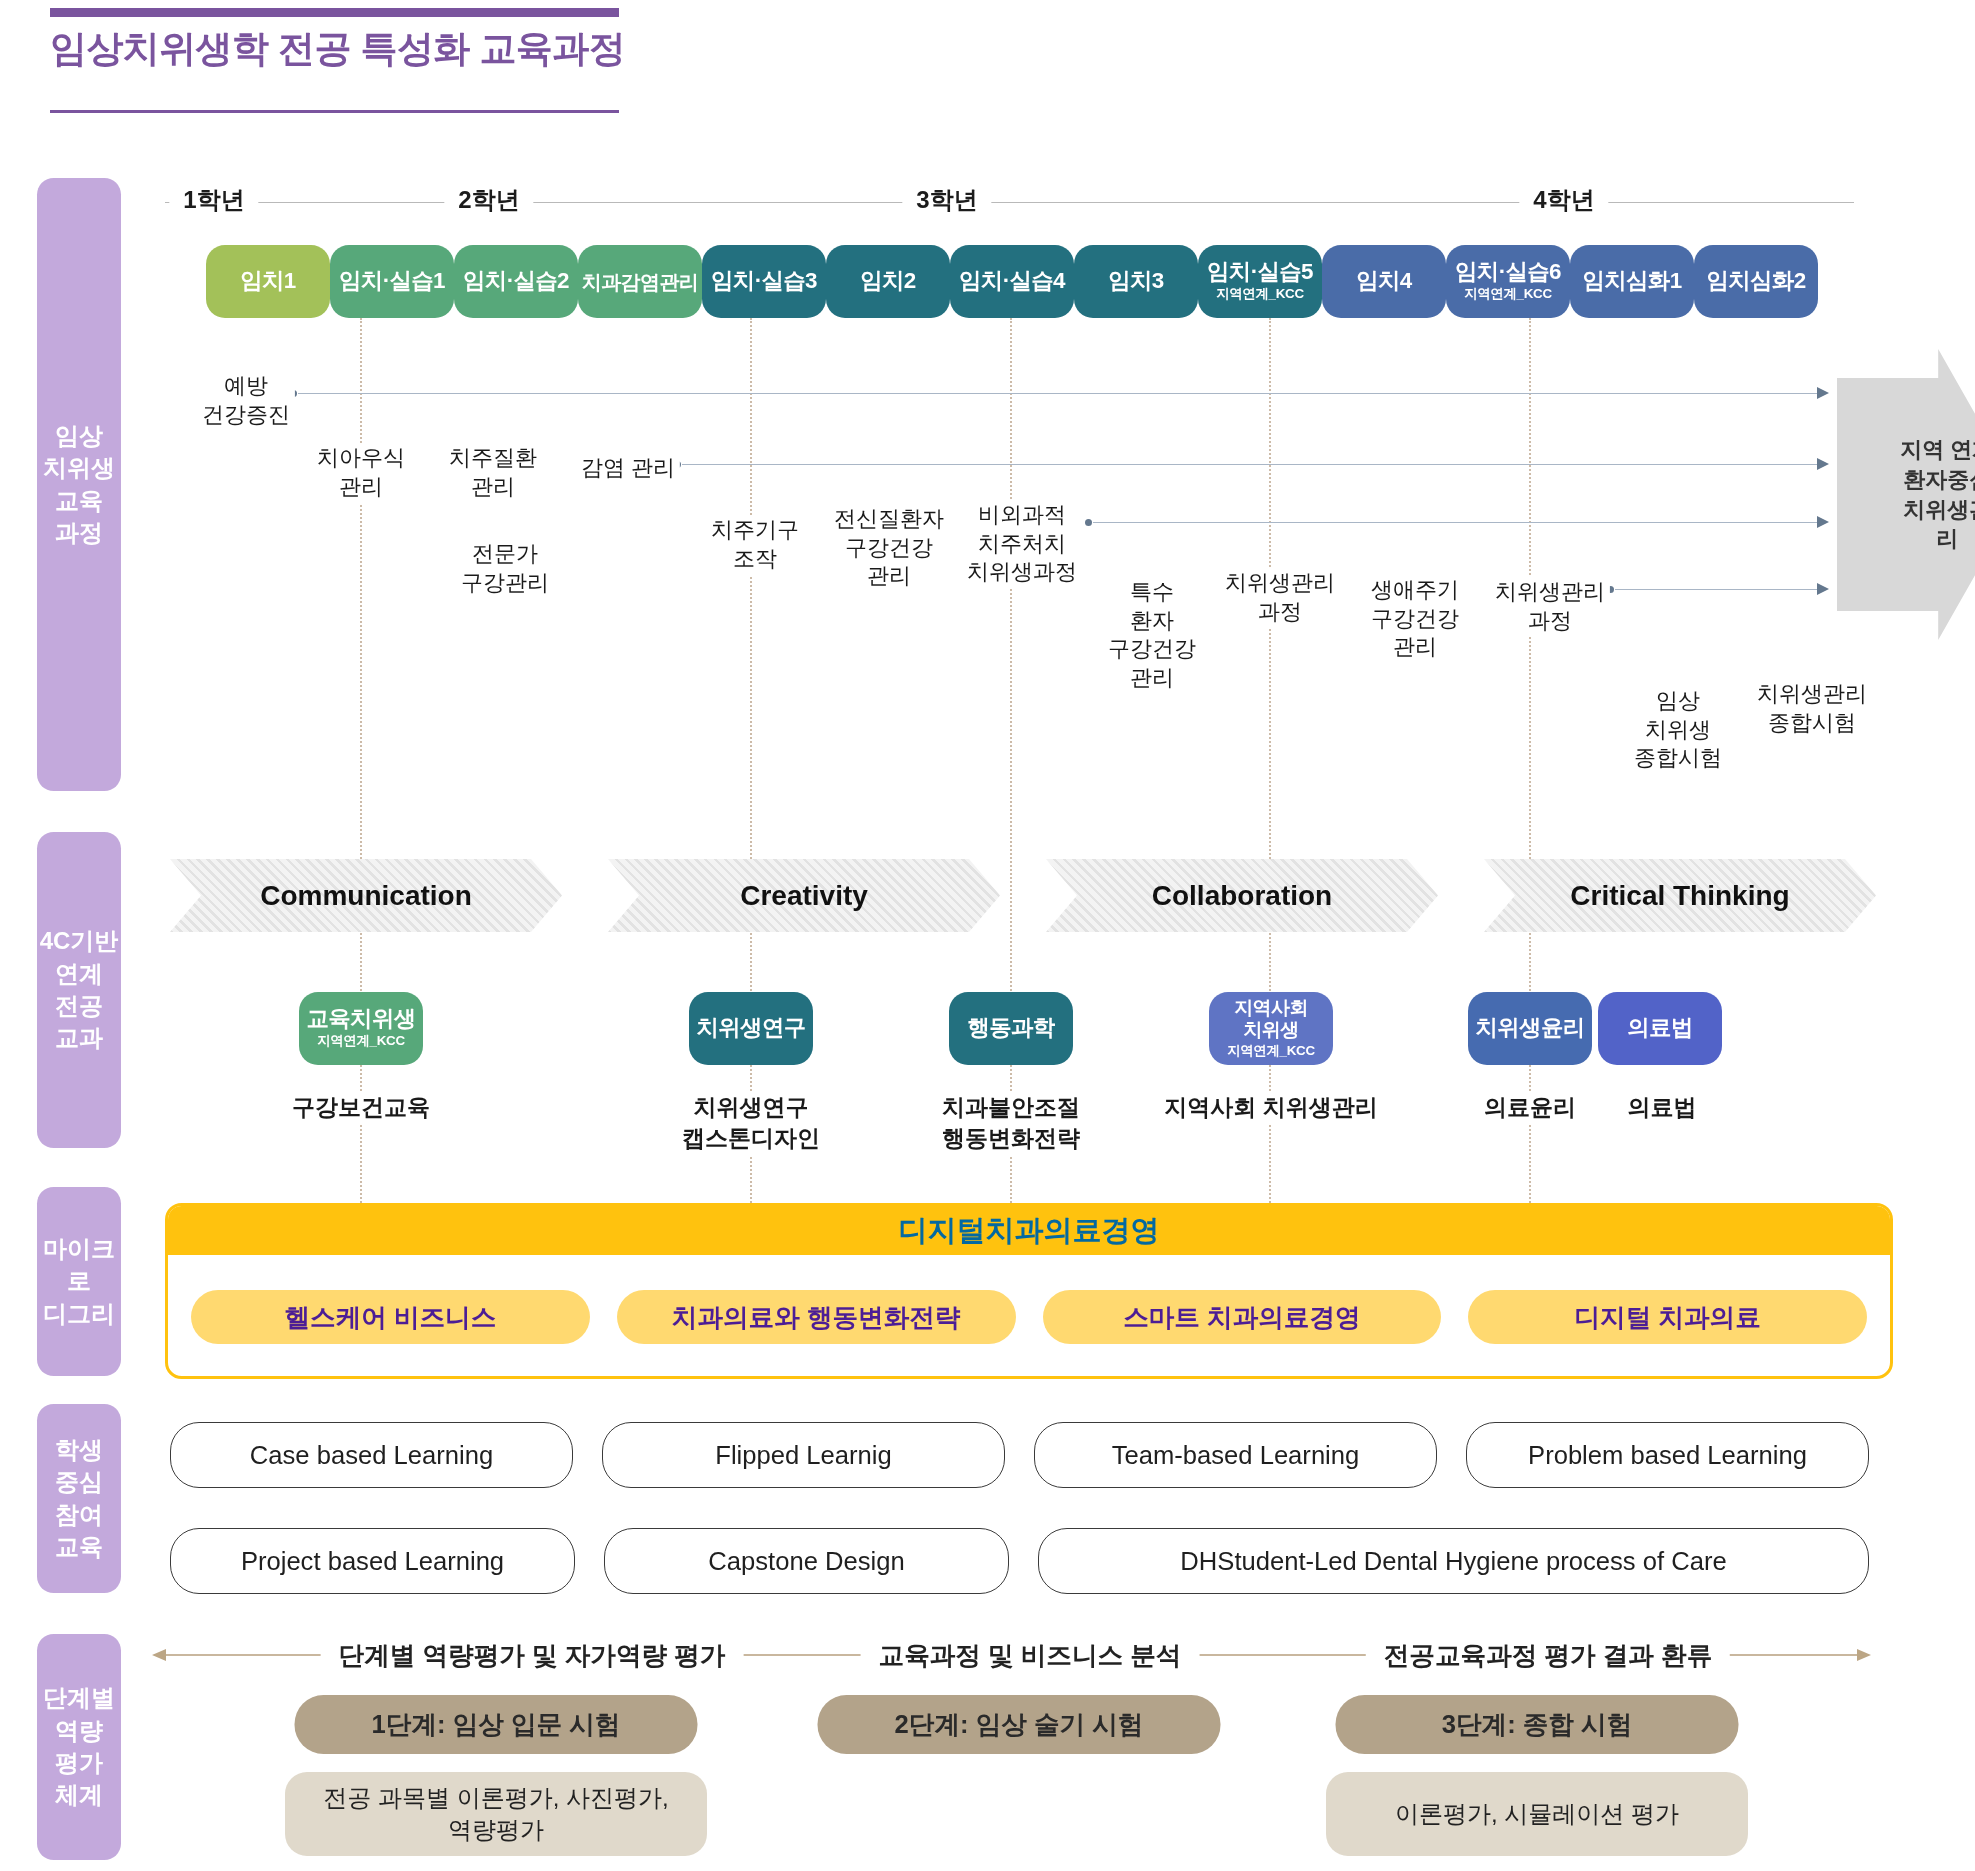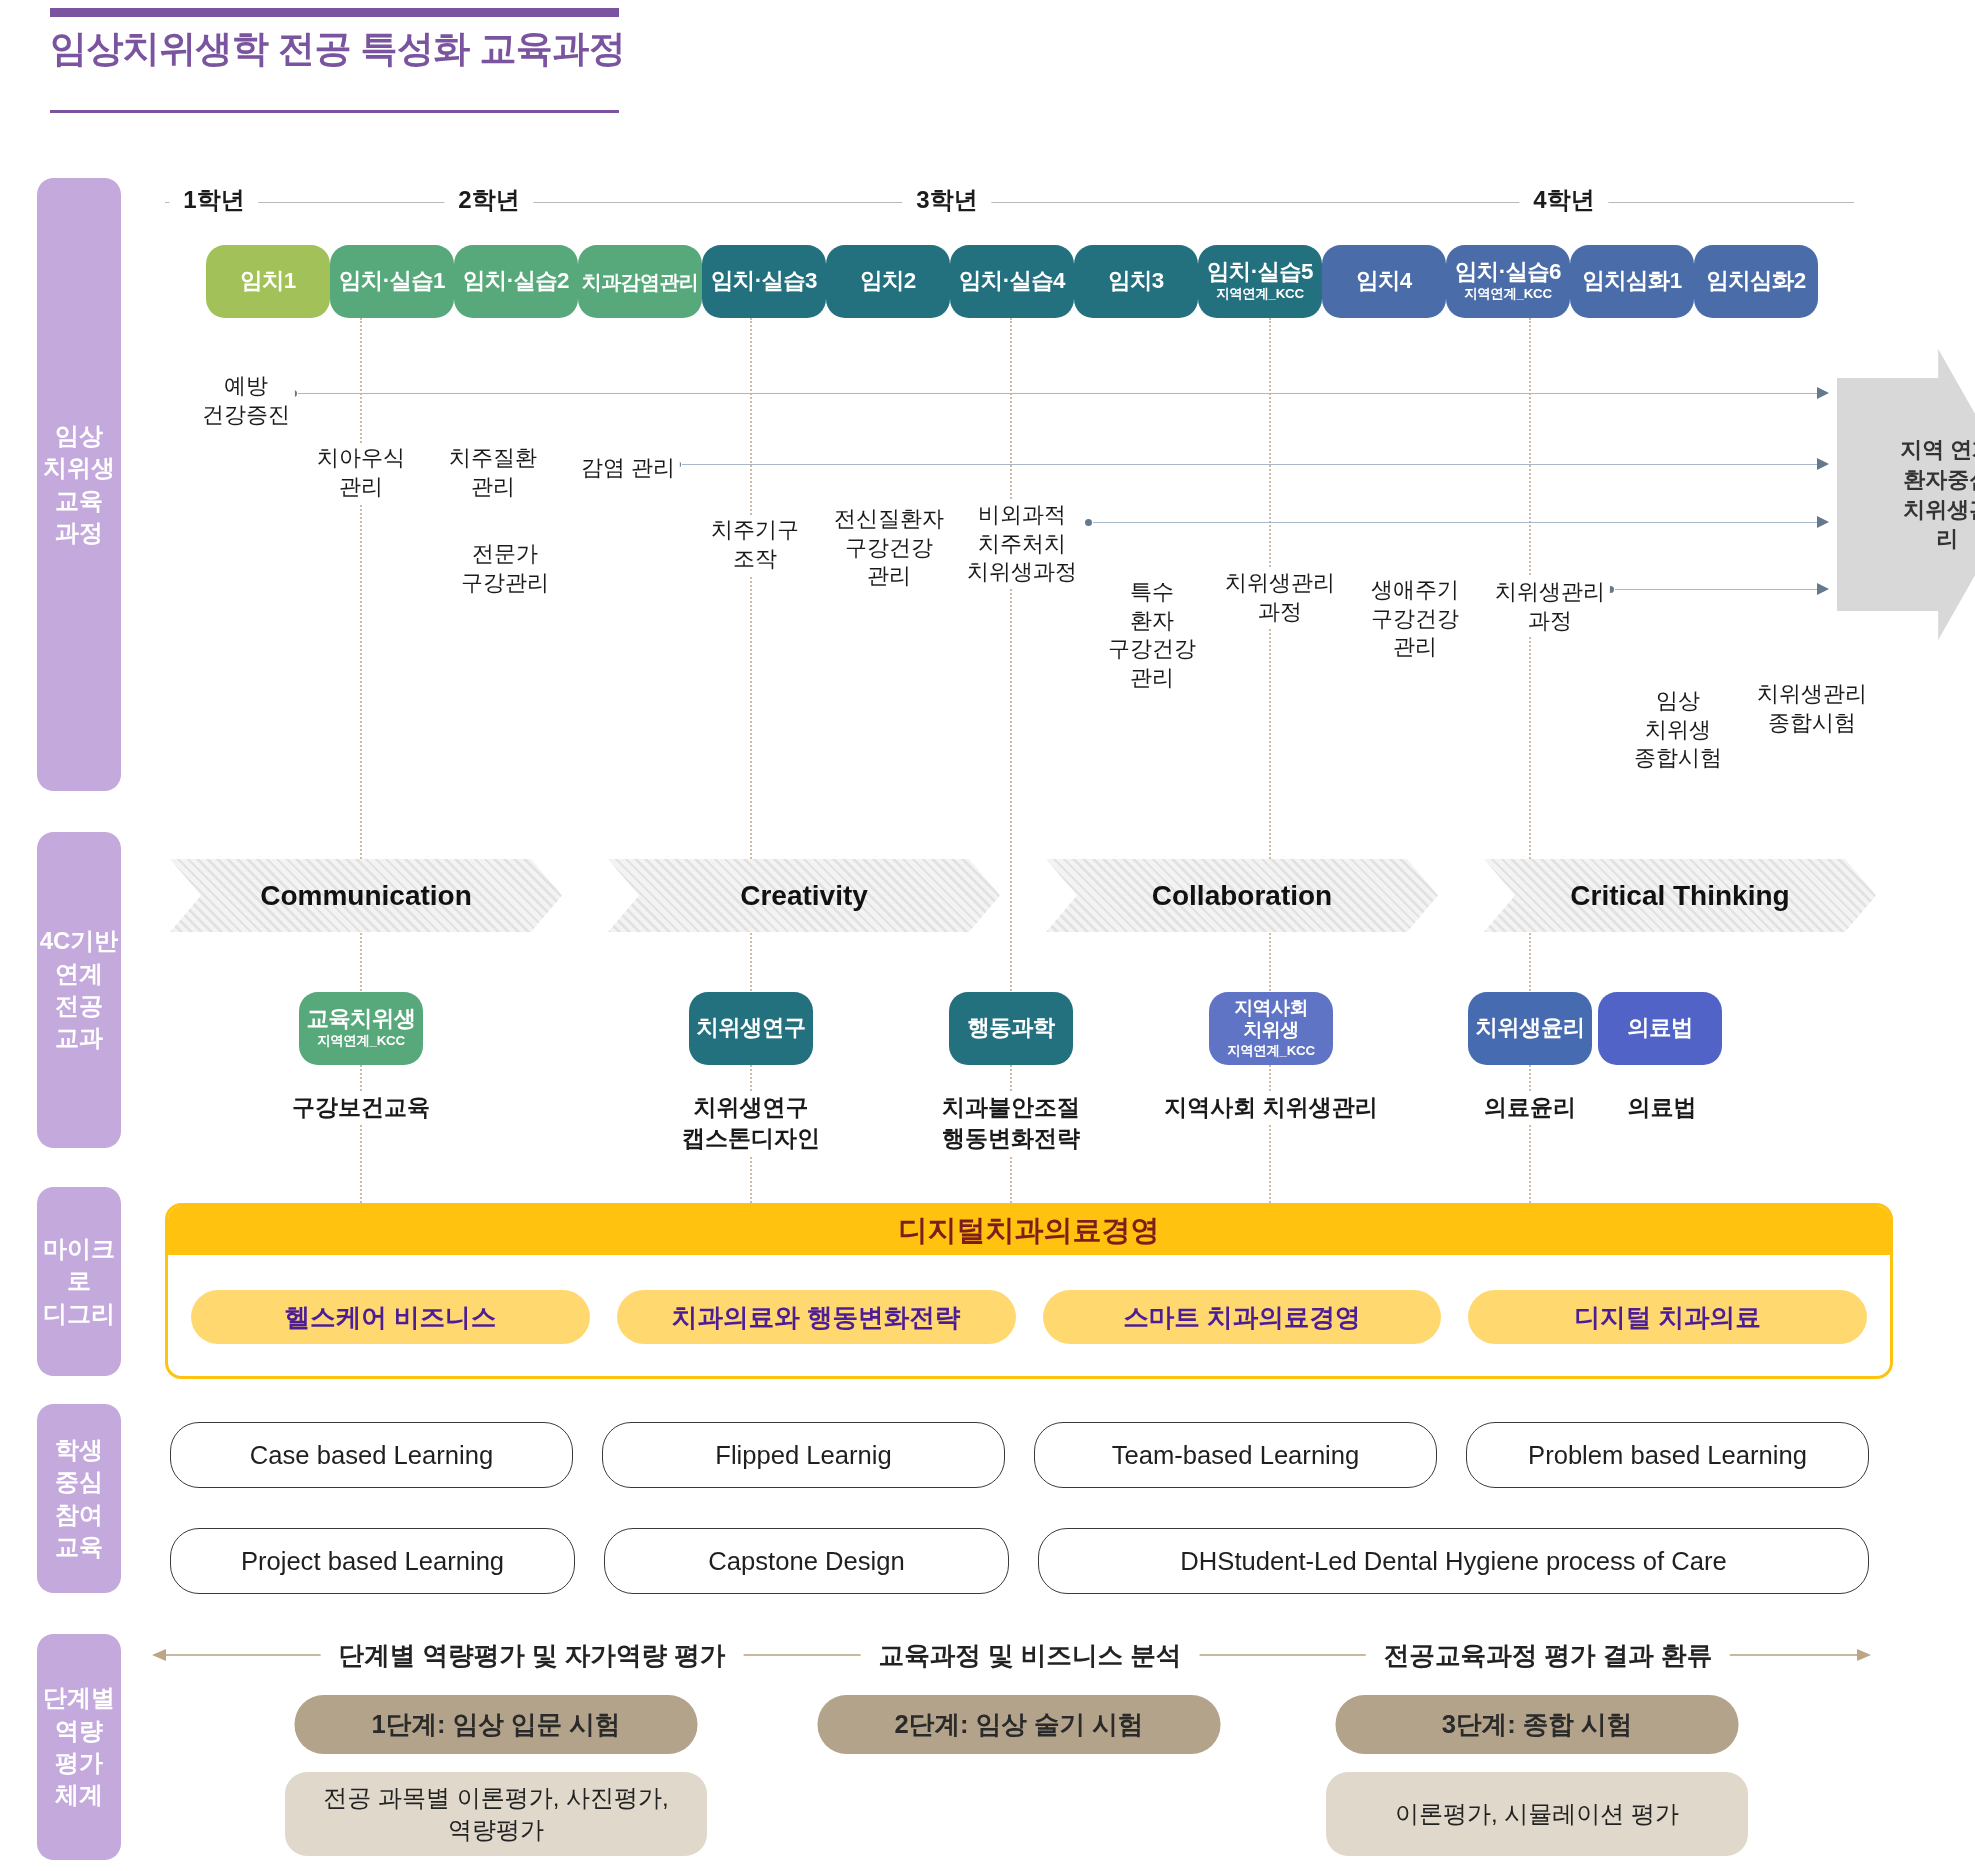--- a/index.html
+++ b/index.html
@@ -95,21 +95,21 @@
     top:1091px;transform:translateX(-50%);text-align:center;font-size:23px;font-weight:600;
     color:#1a1a1a;line-height:1.35;background:#fff;padding:1.3px 5.1px;z-index:3;
   }
 
   
   .micro{
     left:165px;top:1203px;width:1722px;height:170px;border:3.2px solid #FFC20E;border-radius:16.6px;
     background:#fff;overflow:hidden;z-index:2;
   }
   .micro-head{
-    height:49px;background:#FFC20E;color:#7f1d1d;font-size:29px;font-weight:bold;
+    height:49px;background:#FFC20E;color:#0369a1;font-size:29px;font-weight:bold;
     display:flex;align-items:center;justify-content:center;
   }
   .micro-items{display:flex;gap:27px;padding:35px 23px 0;}
   .micro-item{
     flex:1;height:54px;background:#FFD970;border-radius:27px;
     display:flex;align-items:center;justify-content:center;
     font-size:25.6px;font-weight:bold;color:#4c1d95;
   }
 
   

